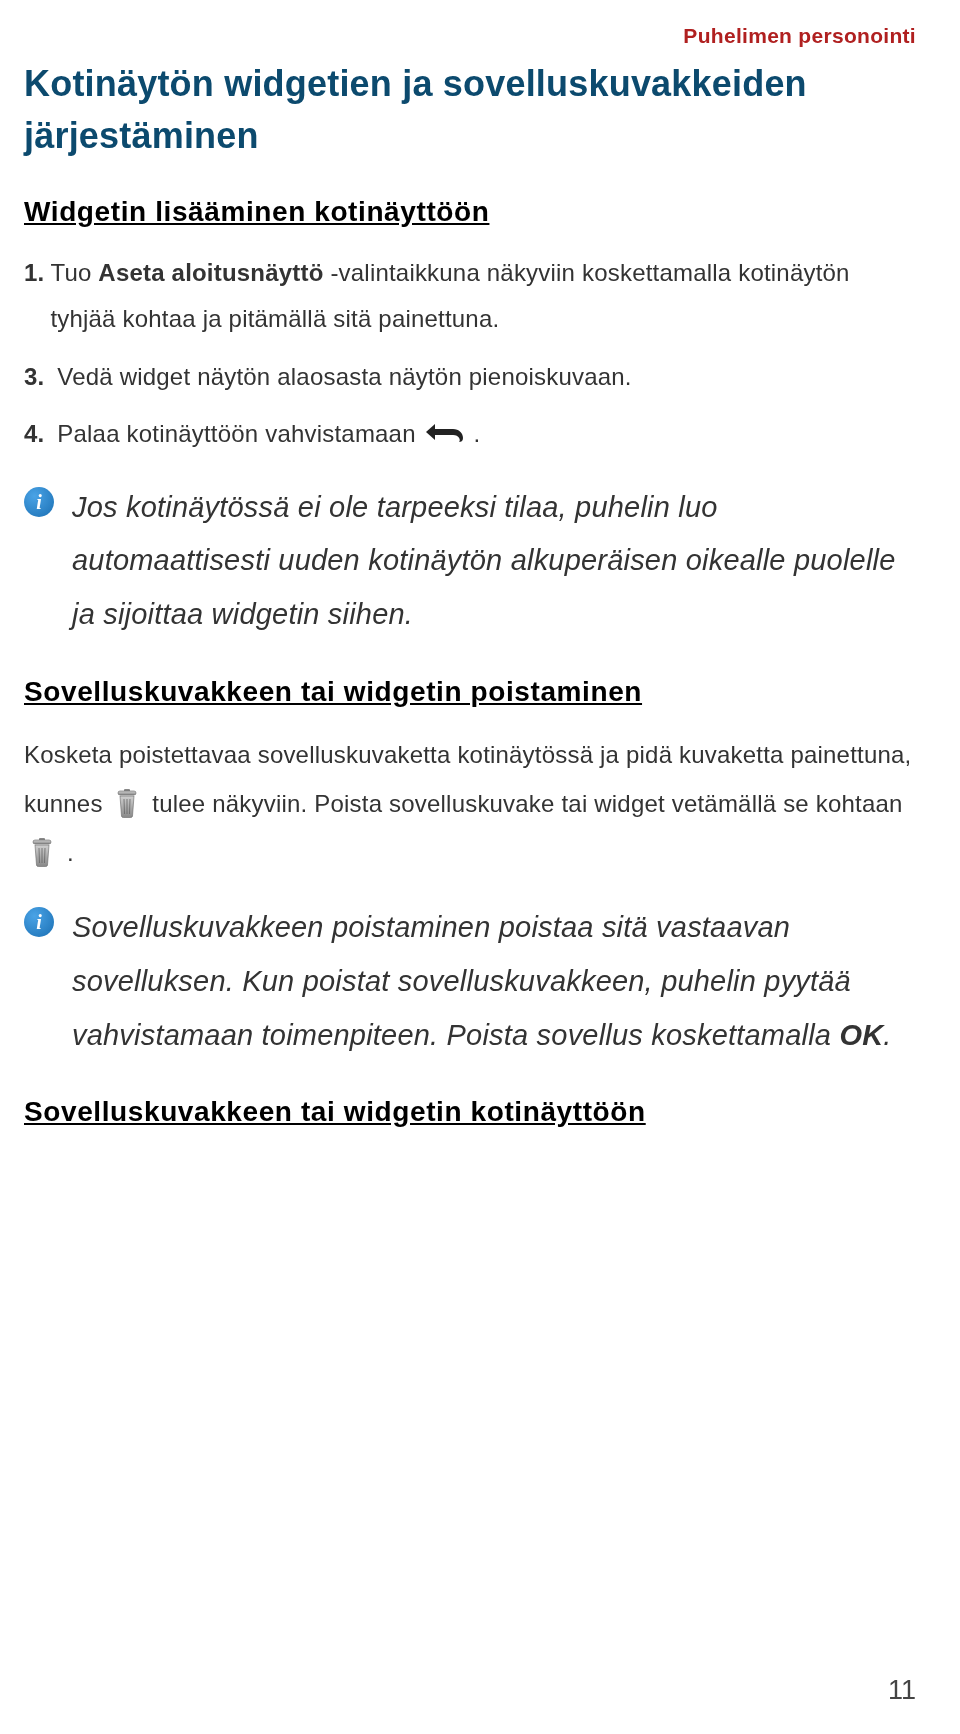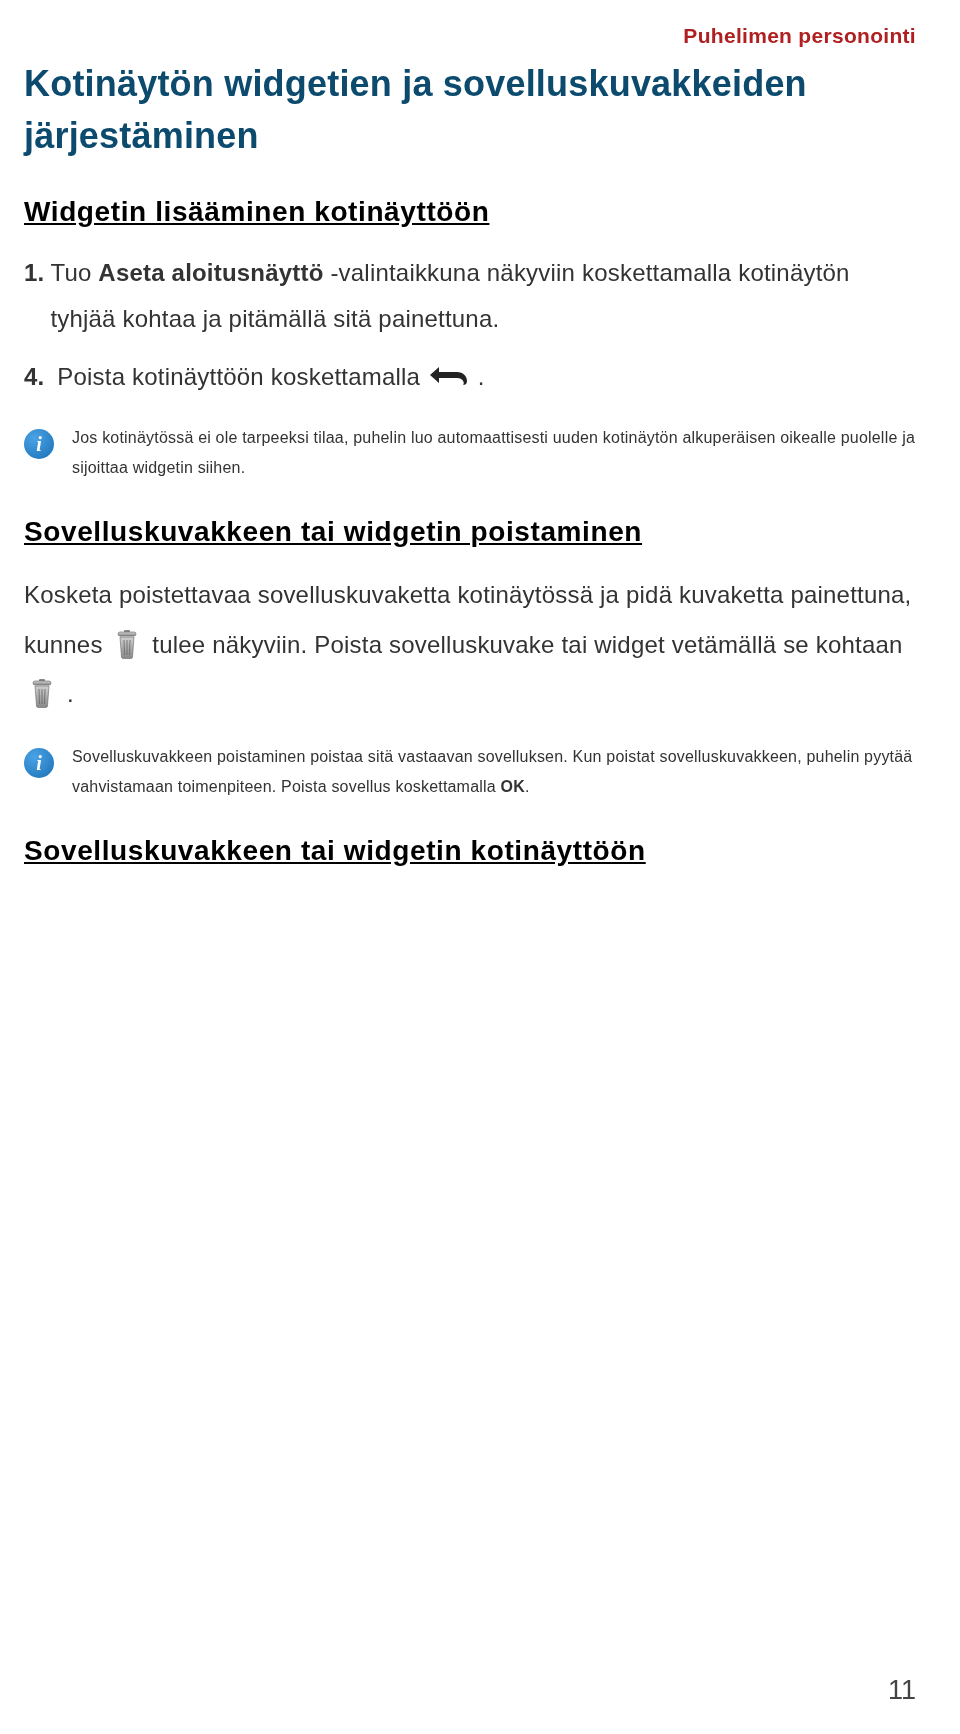--- a/index.html
+++ b/index.html
@@ -76,23 +76,24 @@
     font-style: italic;
     font-weight: 700;
     font-size: 20px;
     text-align: center;
     line-height: 30px;
     margin-right: 18px;
     margin-top: 6px;
   }
   .info .info-txt {
     flex: 1;
-    font-size: 16px;
+    font-size: 29px;
     line-height: 1.85;
     letter-spacing: 0.2px;
+    font-style: italic;
   }
   .p {
     font-size: 24px;
     line-height: 2.05;
     margin: 10px 0 10px 0;
     letter-spacing: 0.2px;
   }
   b { font-weight: 700; }
   .back-icon {
     display: inline-block;
@@ -127,22 +128,26 @@
   <h2>Widgetin lisääminen kotinäyttöön</h2>
 
   <div class="ol">
     <div class="li li-first">
       <span class="num">1.</span>
       <span class="txt">
         <span>Tuo </span><b>Aseta aloitusnäyttö</b><span> -valintaikkuna näkyviin koskettamalla kotinäytön tyhjää kohtaa ja pitämällä sitä painettuna.</span>
       </span>
     </div>
     <div class="li">
+      <span class="num">3.</span>
+      <span>Vedä widget näytön alaosasta näytön pienoiskuvaan.</span>
+    </div>
+    <div class="li">
       <span class="num">4.</span>
-      <span>Poista kotinäyttöön koskettamalla </span>
+      <span>Palaa kotinäyttöön vahvistamaan </span>
       <span class="back-icon">
         <svg width="44" height="24" viewBox="0 0 44 24">
           <path d="M 3 12 L 12 4 L 12 9 L 30 9 C 36 9 40 13 40 18 C 40 21 38 22 36 22 C 38 20 36 15 30 15 L 12 15 L 12 20 Z" fill="#222"></path>
         </svg>
       </span>
       <span>.</span>
     </div>
   </div>
 
   <div class="info">

